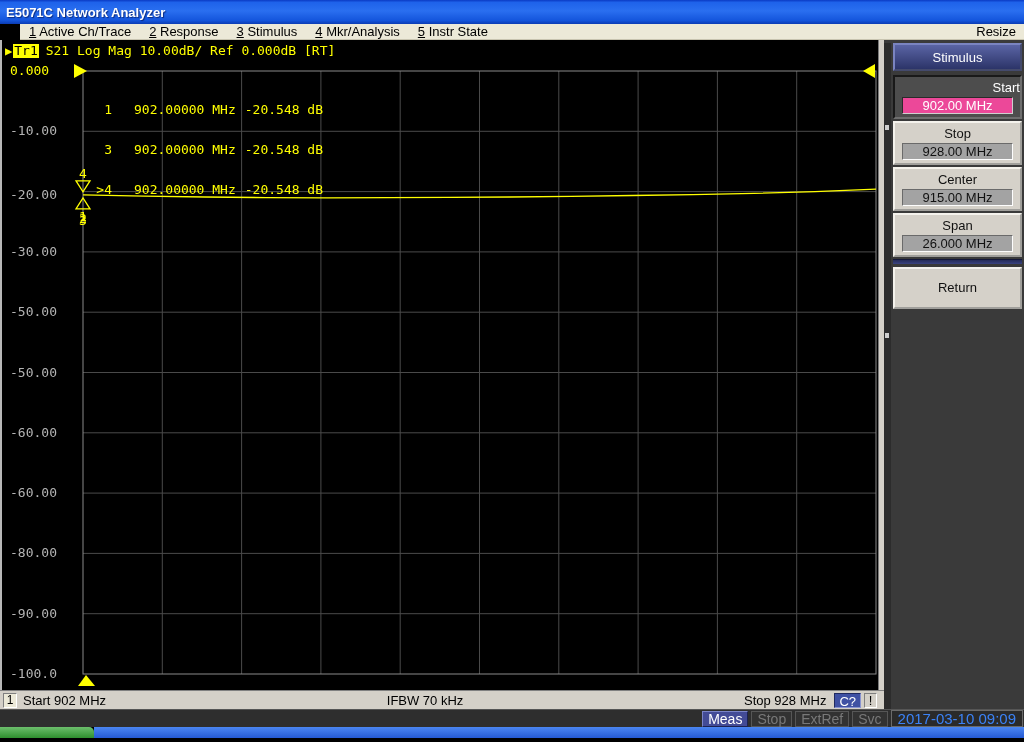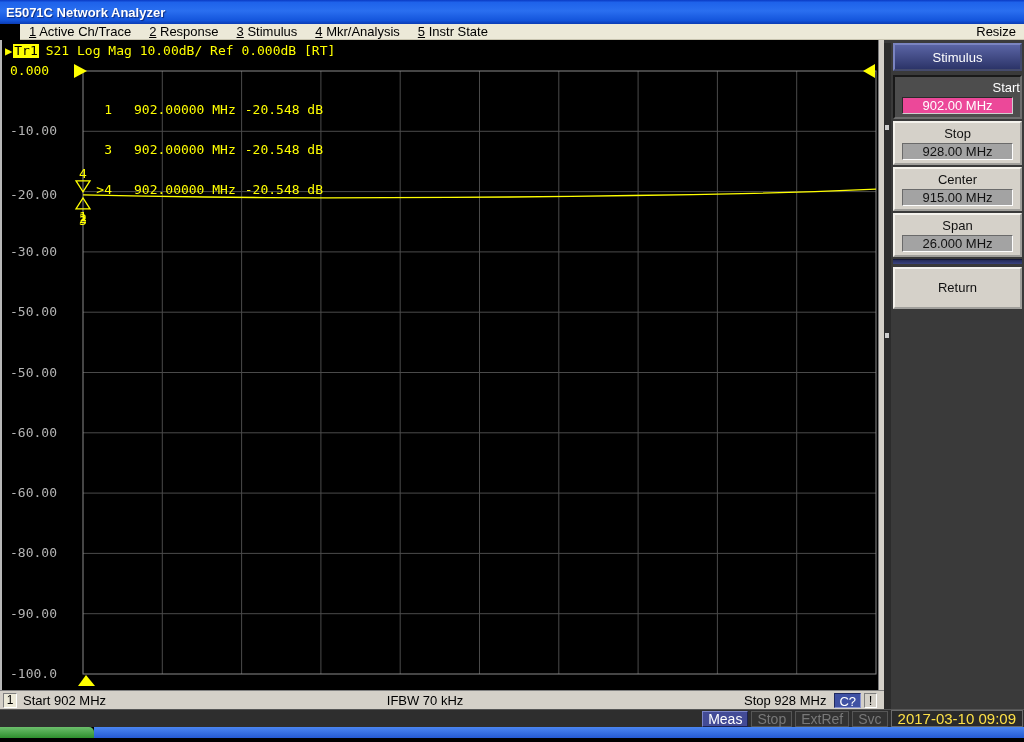--- a/index.html
+++ b/index.html
@@ -79,21 +79,21 @@
      border-top:1px solid #14183a; }
   .softkey.return { height:42px; display:flex; align-items:center; justify-content:center;
      font-size:13px; color:#111; }
 
   
   .instr-bar { height:18px; background:#2e2e2e; border-top:1px solid #555;
      display:flex; align-items:center; justify-content:flex-end; gap:3px; padding-right:1px; }
   .ibadge { height:16px; line-height:15px; font-size:14px; padding:0 5px; }
   .ibadge.on { background:#434b96; color:#fff; border:1px solid; border-color:#7a84c8 #1c2250 #1c2250 #7a84c8; }
   .ibadge.off { background:#323232; color:#787878; border:1px solid #565656; }
-  .idate { height:17px; line-height:15px; font-size:15px; padding:0 6px; color:#fde047;
+  .idate { height:17px; line-height:15px; font-size:15px; padding:0 6px; color:#3b82f6;
      background:#2a2a2a; border:1px solid #6a6a6a; }
 
   
   .taskbar { height:11px; display:flex; }
   .tb-start { width:94px; background:linear-gradient(180deg,#6cbf6c,#2e8f2e); border-radius:0 5px 0 0; }
   .tb-rest { flex:1; background:linear-gradient(180deg,#4b86f2,#2459d2); }
 </style>
 </head>
 <body>
 

